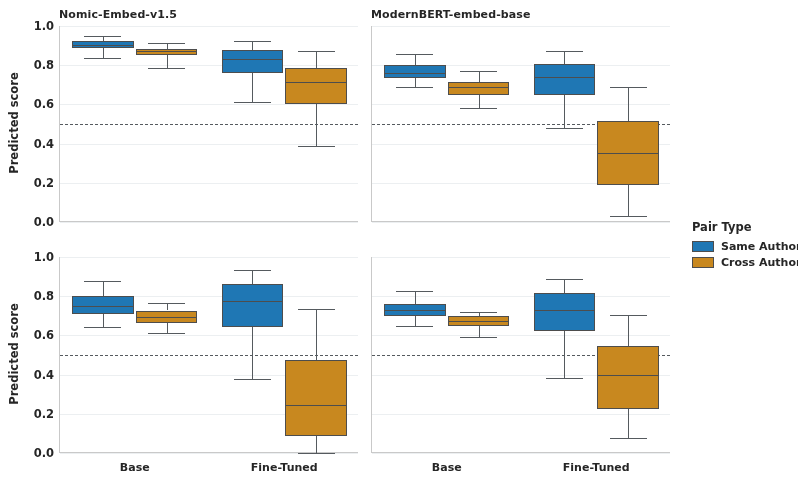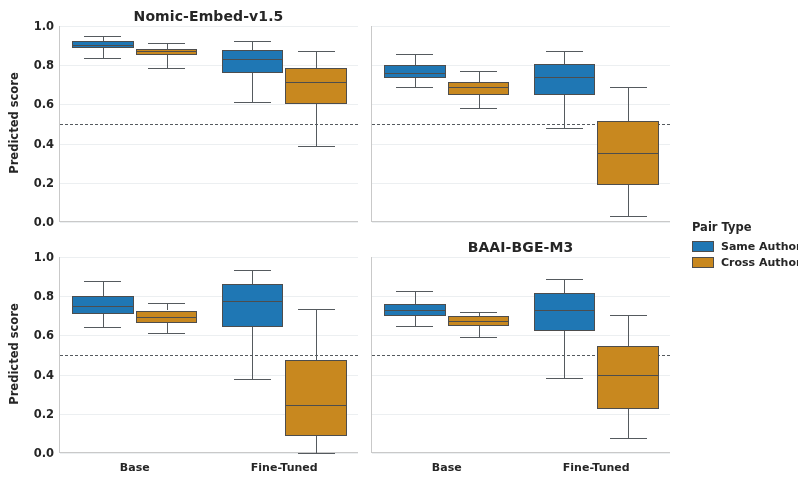--- a/index.html
+++ b/index.html
@@ -7,22 +7,21 @@
     width:798px;height:484px;
     background:#ffffff;
     font-family:"DejaVu Sans", sans-serif;
     overflow:hidden;
     position:relative;
   }
   #figure{position:absolute;left:0;top:0;width:798px;height:484px;}
   .panel{position:absolute;}
   .panel-title{
     position:absolute;left:0;right:0;top:-18px;
-    text-align:center;
-    font-size:14px;font-weight:bold;color:#262626;
+    font-size:11px;font-weight:bold;color:#262626;
     letter-spacing:0.1px;
     white-space:nowrap;
   }
   .plot{
     position:absolute;left:0;top:0;width:100%;height:100%;
     border-left:1.1px solid #c9c9c9;
     border-bottom:1.1px solid #c9c9c9;
     background:#ffffff;
     box-sizing:border-box;
   }
@@ -110,20 +109,21 @@
         <div class="cap" style="left: 173.988px; top: 76.244px; width: 36.777px;"></div>
         <div class="box" style="left: 225.476px; top: 41.552px; width: 61.295px; height: 36.848px; background: rgb(200, 136, 31);"></div>
         <div class="median" style="left: 225.476px; top: 56.448px; width: 61.295px;"></div>
         <div class="whisker-v" style="left: 256.123px; top: 25.284px; height: 16.268px;"></div>
         <div class="cap" style="left: 237.735px; top: 25.284px; width: 36.777px;"></div>
         <div class="whisker-v" style="left: 256.123px; top: 78.4px; height: 41.552px;"></div>
         <div class="cap" style="left: 237.735px; top: 119.952px; width: 36.777px;"></div>
       </div>
     </div>
     <div class="panel" style="left: 371px; top: 26px; width: 299px; height: 196px;">
+      <div class="panel-title">ModernBERT-embed-base</div>
       <div class="plot">
         <div class="gridline" style="top: 196px;"></div>
         <div class="gridline" style="top: 156.8px;"></div>
         <div class="gridline" style="top: 117.6px;"></div>
         <div class="gridline" style="top: 78.4px;"></div>
         <div class="gridline" style="top: 39.2px;"></div>
         <div class="gridline" style="top: 0px;"></div>
         <div class="threshline" style="top: 98px;"></div>
         <div class="box" style="left: 12.2291px; top: 39.2px; width: 61.295px; height: 13.132px; background: rgb(31, 119, 180);"></div>
         <div class="median" style="left: 12.2291px; top: 47.432px; width: 61.295px;"></div>
@@ -188,21 +188,20 @@
         <div class="cap" style="left: 173.988px; top: 122.304px; width: 36.777px;"></div>
         <div class="box" style="left: 225.476px; top: 103.488px; width: 61.295px; height: 75.264px; background: rgb(200, 136, 31);"></div>
         <div class="median" style="left: 225.476px; top: 147.784px; width: 61.295px;"></div>
         <div class="whisker-v" style="left: 256.123px; top: 51.94px; height: 51.548px;"></div>
         <div class="cap" style="left: 237.735px; top: 51.94px; width: 36.777px;"></div>
         <div class="whisker-v" style="left: 256.123px; top: 178.752px; height: 17.248px;"></div>
         <div class="cap" style="left: 237.735px; top: 196px; width: 36.777px;"></div>
       </div>
     </div>
     <div class="panel" style="left: 371px; top: 257px; width: 299px; height: 196px;">
-      <div class="panel-title">BAAI-BGE-M3</div>
       <div class="plot">
         <div class="gridline" style="top: 196px;"></div>
         <div class="gridline" style="top: 156.8px;"></div>
         <div class="gridline" style="top: 117.6px;"></div>
         <div class="gridline" style="top: 78.4px;"></div>
         <div class="gridline" style="top: 39.2px;"></div>
         <div class="gridline" style="top: 0px;"></div>
         <div class="threshline" style="top: 98px;"></div>
         <div class="xtick" style="left: 74.75px;">Base</div>
         <div class="xtick" style="left: 224.25px;">Fine-Tuned</div>

